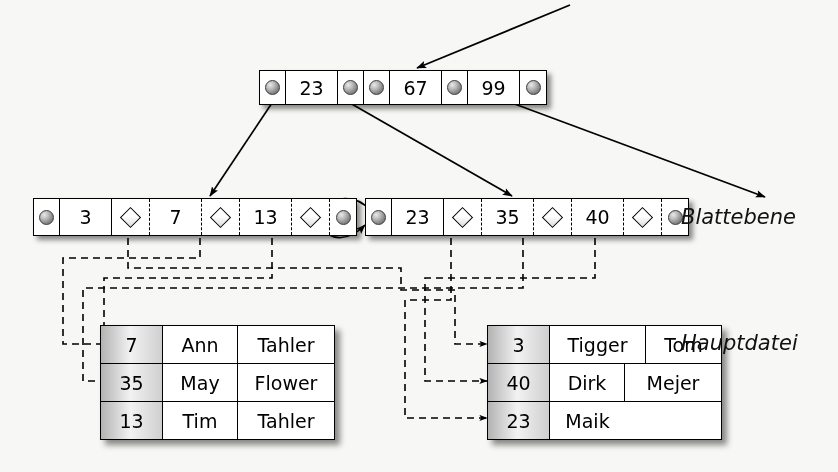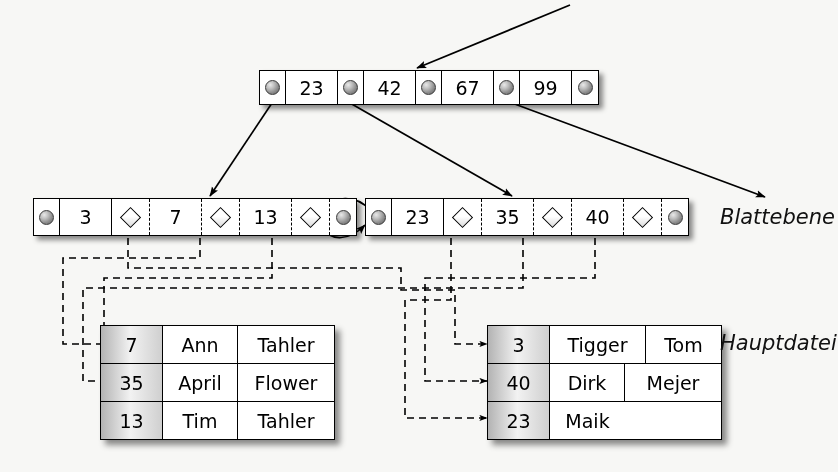--- a/index.html
+++ b/index.html
@@ -76,21 +76,20 @@
 
   
   .caption{
     position:absolute;
     font-family:"DejaVu Sans", sans-serif;
     font-style:italic;
     font-size:21px;
     color:#111;
     white-space:nowrap;
     z-index:4;
-    padding-left:39px;
   }
 </style>
 </head>
 <body>
 
 <div id="stage">
 
   <svg class="layer" id="edges" viewBox="0 0 838 472">
     <defs>
       <marker id="ah" markerWidth="11" markerHeight="11" refX="9.2" refY="4" orient="auto" markerUnits="userSpaceOnUse">
@@ -130,23 +129,20 @@
     <div class="node" id="root-node" style="left:259px;top:70px;height:35px;">
         <div class="cell ptr">
           <div class="ball"></div>
         </div>
         <div class="cell key">
           <span>23</span>
         </div>
         <div class="cell ptr">
           <div class="ball"></div>
         </div>
-        <div class="cell key">
-          <span>42</span>
-        </div>
         <div class="cell ptr">
           <div class="ball"></div>
         </div>
         <div class="cell key">
           <span>67</span>
         </div>
         <div class="cell ptr">
           <div class="ball"></div>
         </div>
         <div class="cell key">
@@ -211,21 +207,21 @@
       </div>
 
     <div class="table" id="table-left" style="left:100px;top:325px;">
         <div class="trow">
           <div class="tc k">7</div>
           <div class="tc n">Ann</div>
           <div class="tc s">Tahler</div>
         </div>
         <div class="trow">
           <div class="tc k">35</div>
-          <div class="tc n">April</div>
+          <div class="tc n">May</div>
           <div class="tc s">Flower</div>
         </div>
         <div class="trow">
           <div class="tc k">13</div>
           <div class="tc n">Tim</div>
           <div class="tc s">Tahler</div>
         </div>
       </div>
     <div class="table" id="table-right" style="left:487px;top:325px;">
         <div class="trow">

